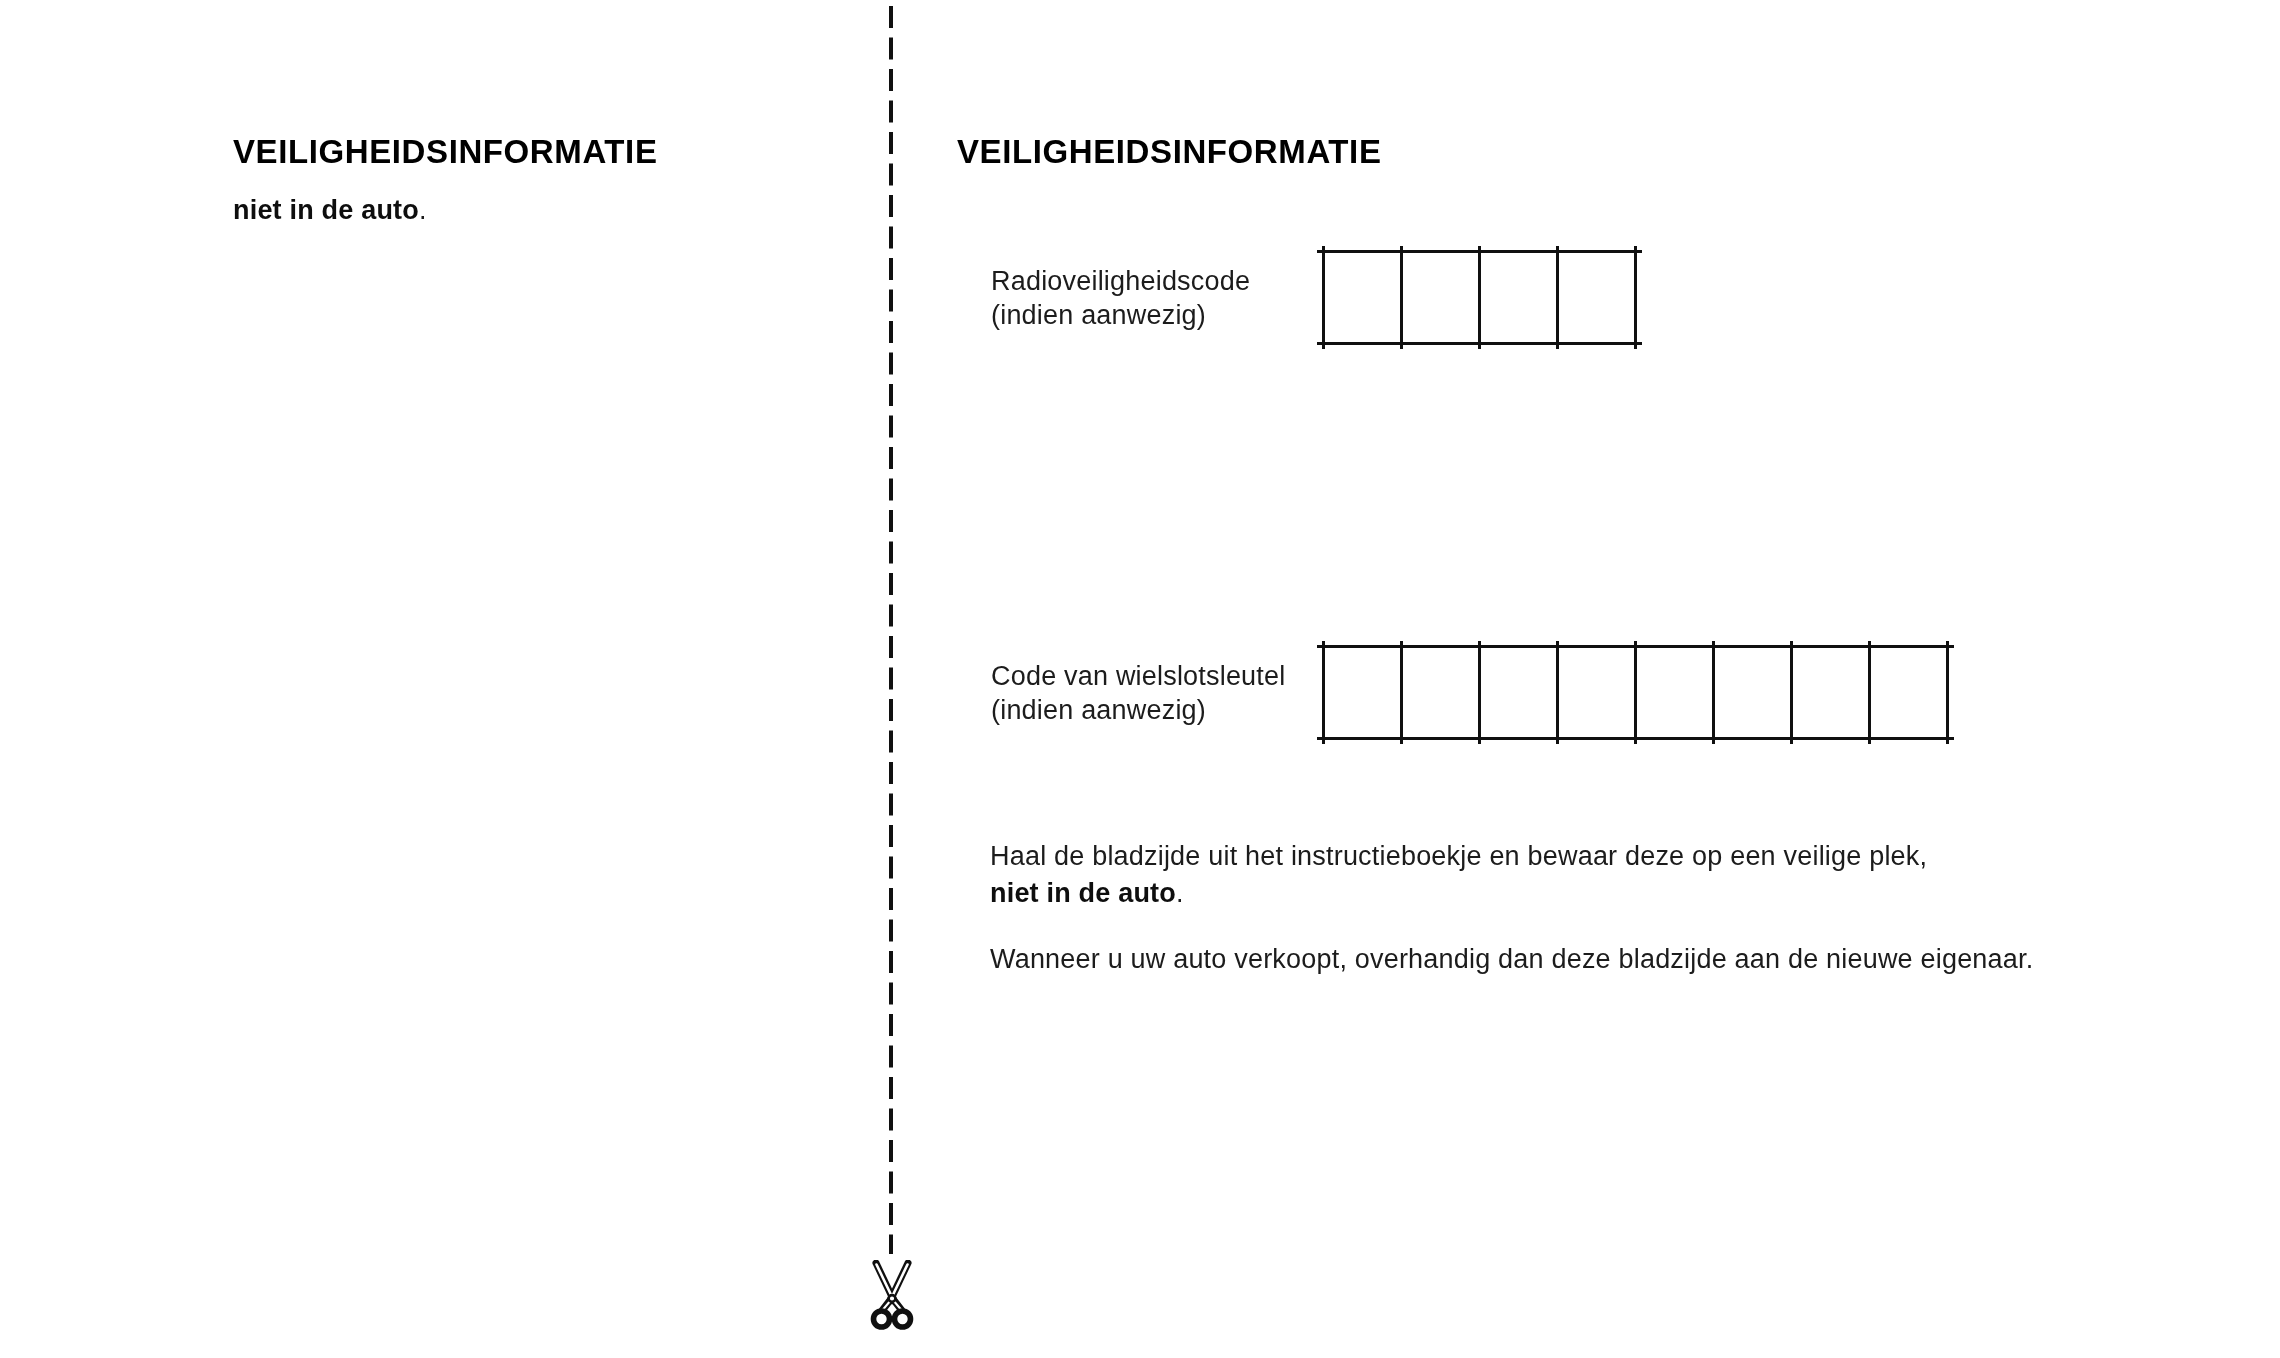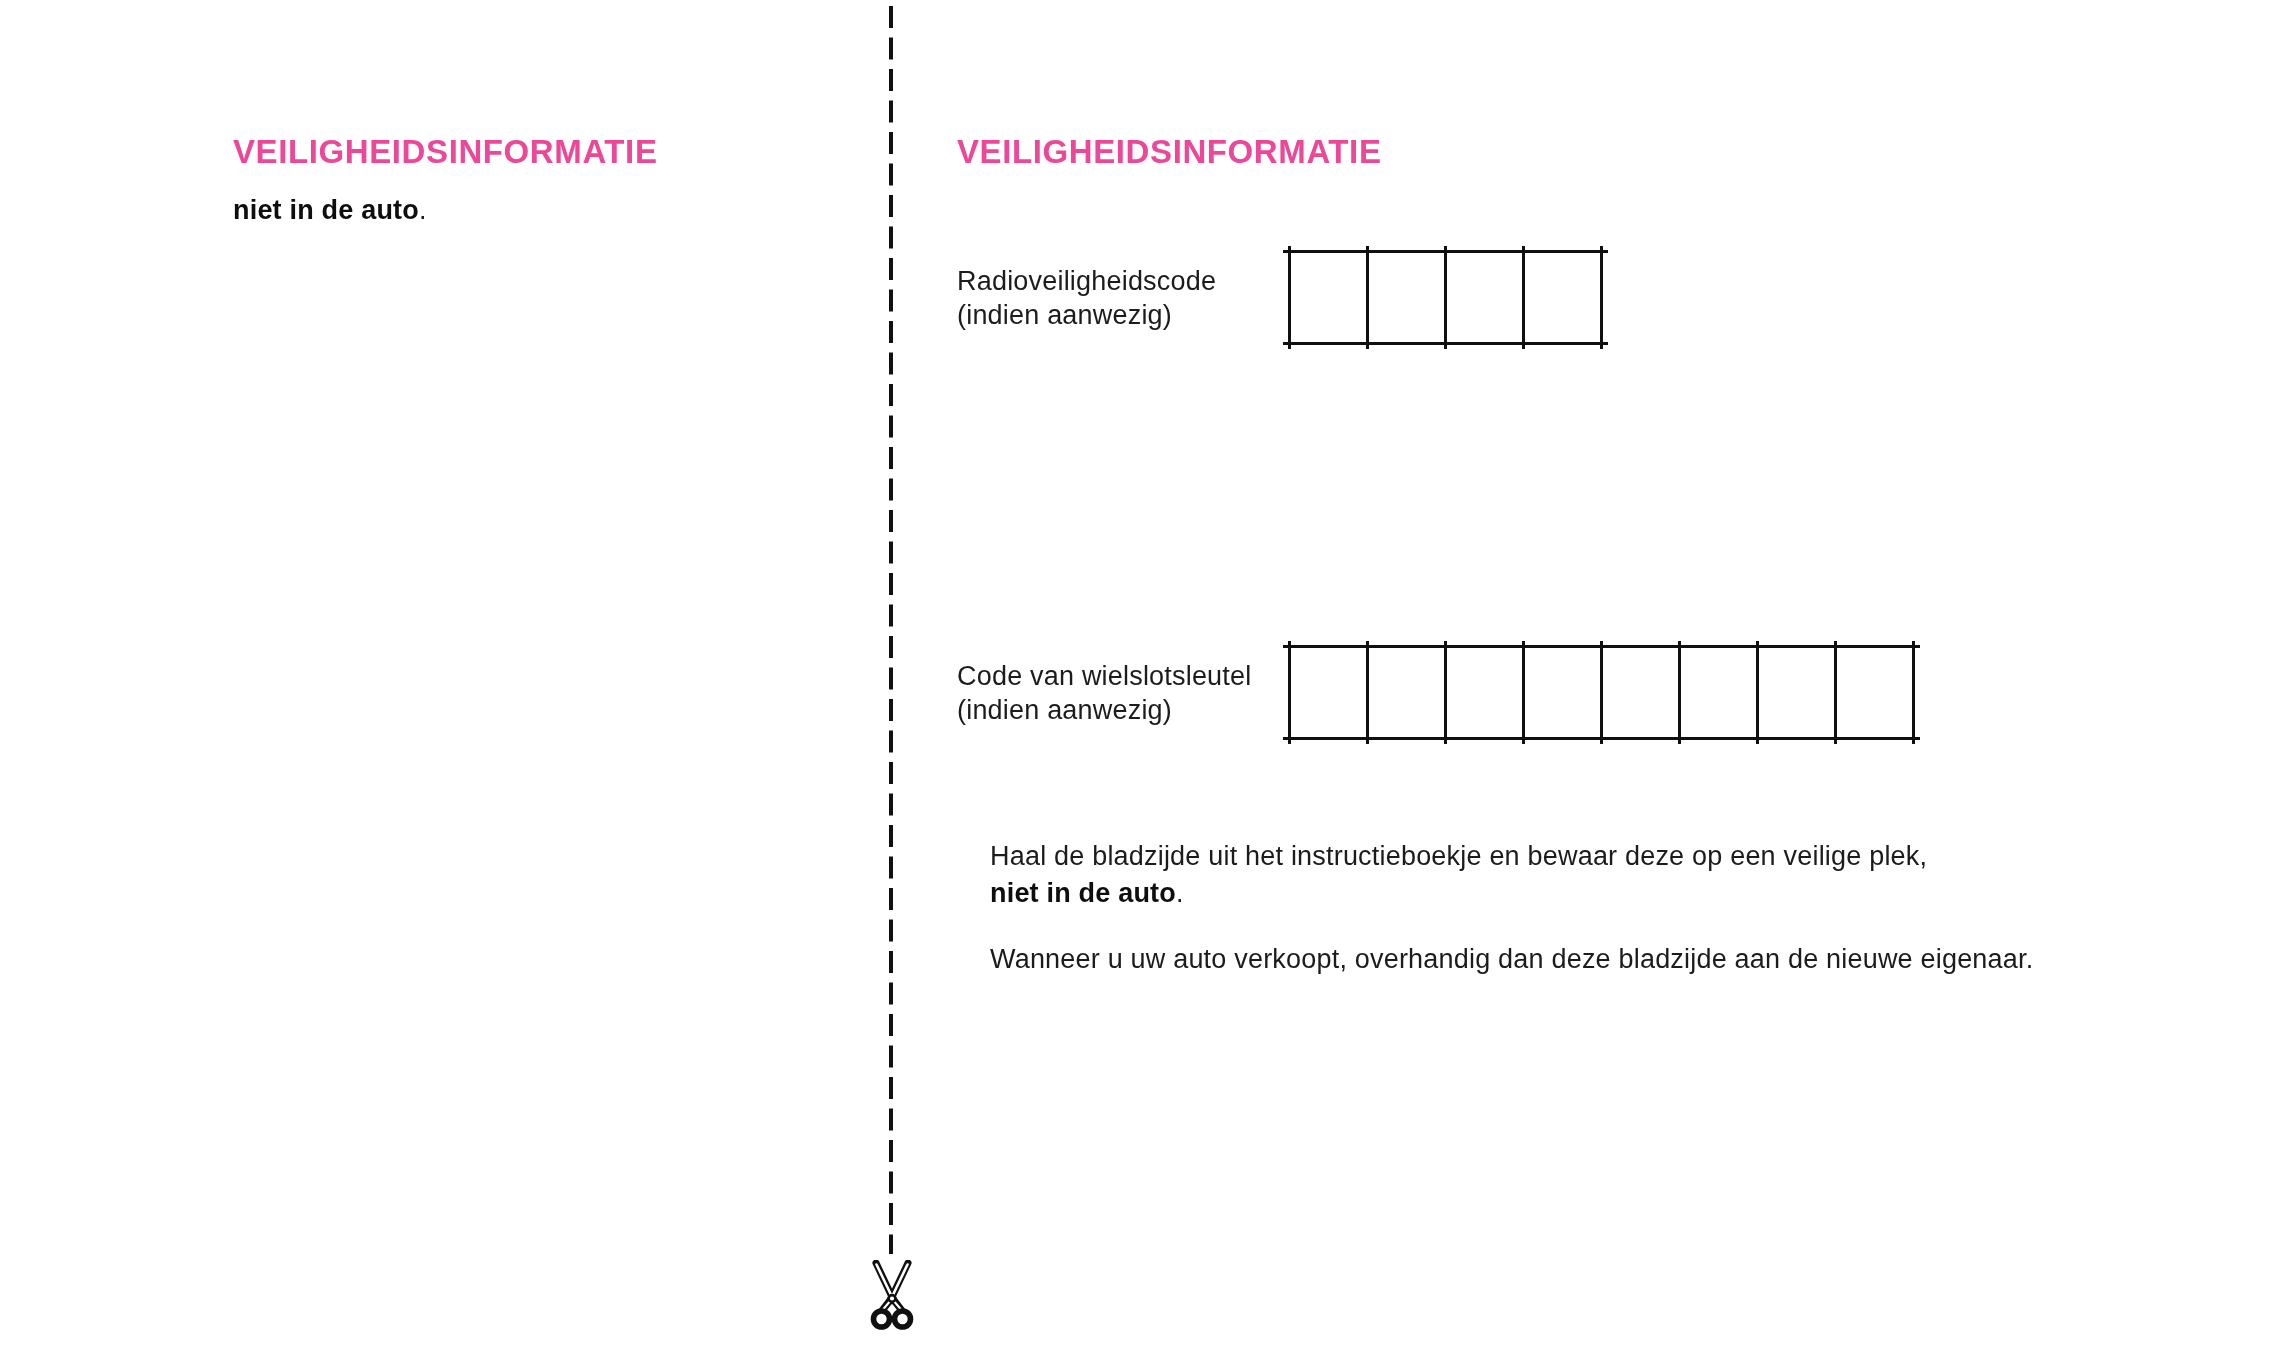--- a/index.html
+++ b/index.html
@@ -17,42 +17,42 @@
   
   .col-left  { position: absolute; left: 233px; top: 130px; width: 625px; }
   .col-right { position: absolute; left: 957px; top: 130px; width: 1200px; }
 
   h1.page-title {
     margin: 0 0 20px 0;
     font-size: 33px;
     line-height: 44px;
     font-weight: 700;
     letter-spacing: 0.6px;
-    color: #ec4899;
+    color: #000000;
   }
 
   .para {
     margin: 0 0 33px 0;
     font-size: 27px;
     line-height: 33.5px;
     letter-spacing: 0.2px;
     white-space: pre-line;
     color: #1c1c1c;
   }
   .bold-line { display: block; white-space: normal; }
   .bold-line strong { font-weight: 700; color: #0e0e0e; }
 
   
   .cut-line { position: absolute; left: 887px; top: 6px; width: 8px; height: 1248px; }
   .scissors { position: absolute; left: 866px; top: 1260px; width: 52px; height: 72px; }
 
   
   .field-row {
     position: absolute;
-    left: 957px;
+    left: 991px;
     display: flex;
     align-items: center;
     justify-content: flex-end;
   }
   .row1 { top: 250px; height: 95px; }
   .row2 { top: 448px; height: 95px; }
   .row3 { top: 645px; height: 95px; }
 
   .field-label {
     width: 331px;

